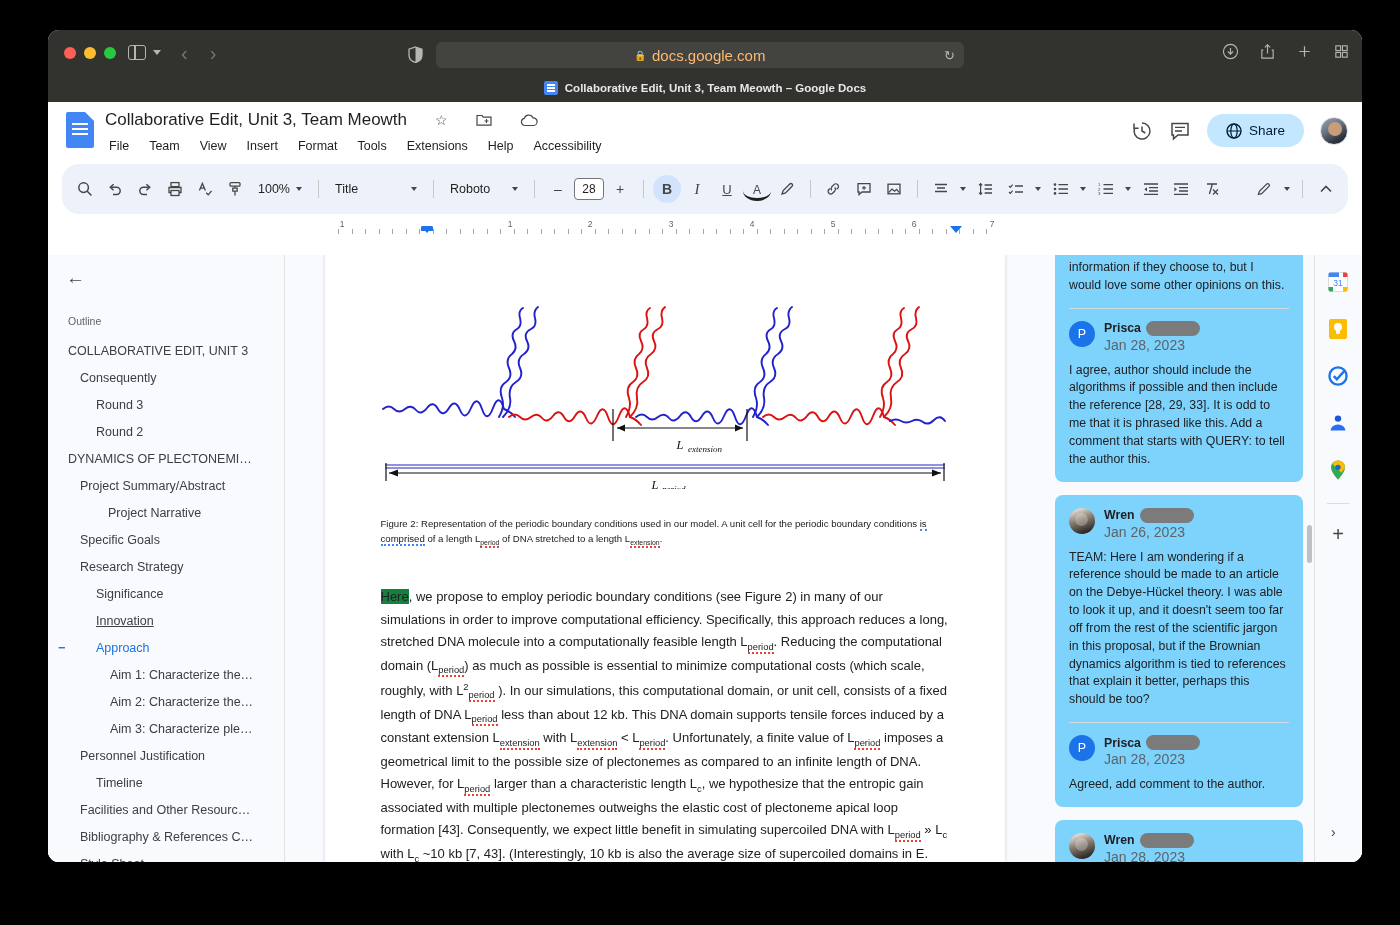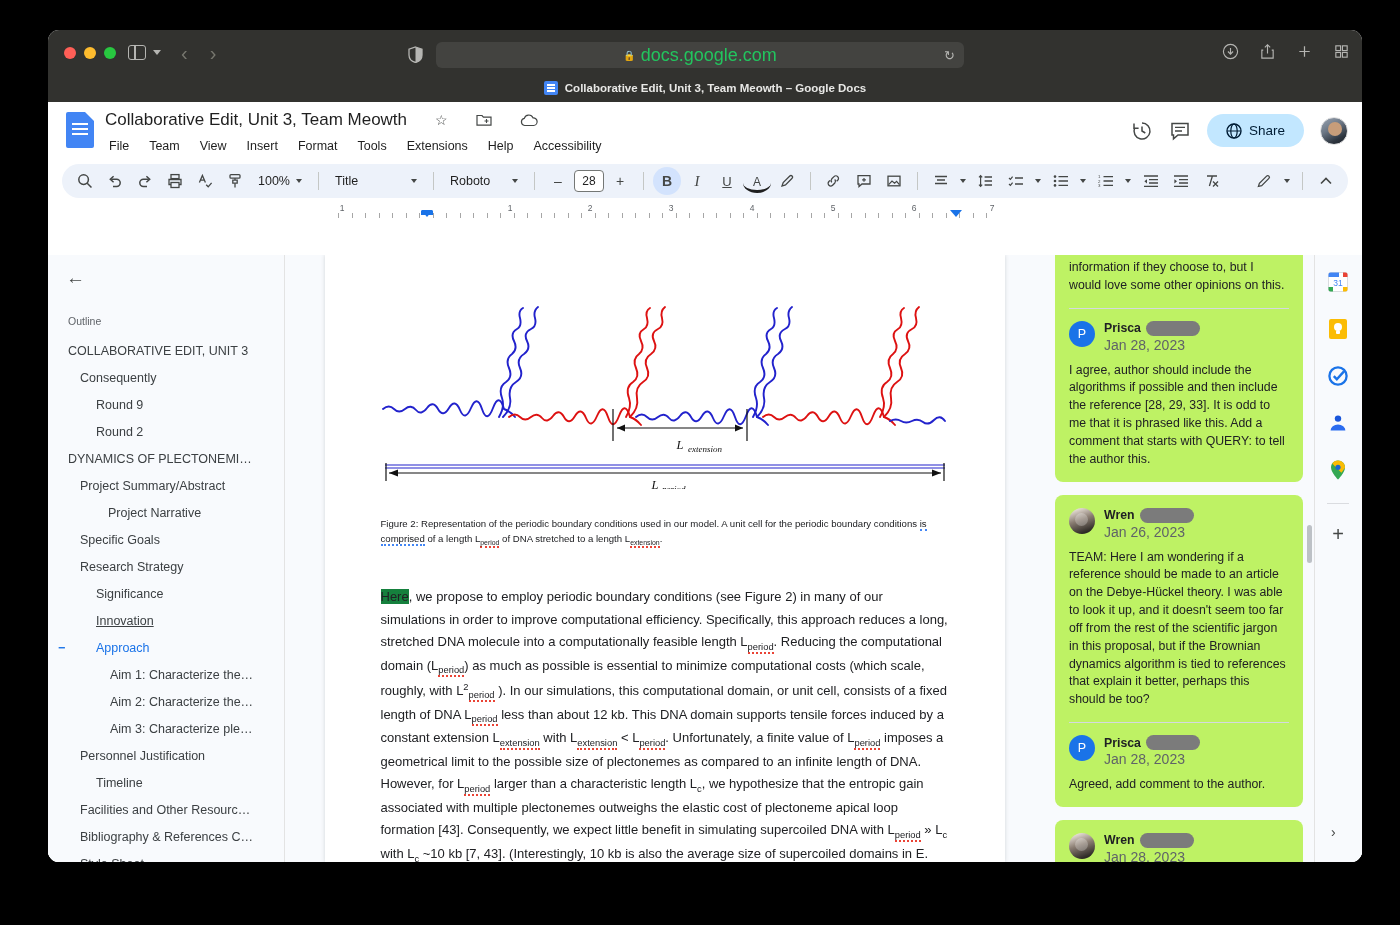--- a/index.html
+++ b/index.html
@@ -38,21 +38,21 @@
   .sb-icon:after { content:''; position:absolute; left:5px; top:-1px; bottom:-1px; width:1.6px; background:#b5b5b2; }
   .chev-dn { width:0;height:0;border-left:4px solid transparent;border-right:4px solid transparent;border-top:5px solid #b5b5b2; }
   .navbtns { position: absolute; left: 133px; top: 14px; display: flex; gap: 22px; color: #77776f; font-size: 20px; line-height: 18px; }
   .shield { position: absolute; left: 360px; top: 16px; width: 15px; height: 17px; }
   .urlbar {
     position: absolute; left: 388px; top: 12px; width: 528px; height: 26px;
     background: #434340; border-radius: 6px;
     display: flex; align-items: center; justify-content: center; gap: 5px;
   }
   .urlbar .lock { font-size: 10px; color: #d8d8d5; }
-  .urlbar .u { color: #22c55e; font-size: 18px; }
+  .urlbar .u { color: #fdba74; font-size: 15px; }
   .reload { position: absolute; right: 9px; top: 6px; color:#b5b5b2; font-size: 13px; }
   .chrome-right { position: absolute; right: 12px; top: 13px; display: flex; gap: 20px; align-items: center; color: #b5b5b2; }
   .ci { width: 17px; height: 17px; }
   .tabstrip {
     position: absolute; left: 0; right: 0; top: 44px; height: 28px;
     display: flex; align-items: center; justify-content: center; gap: 7px;
   }
   .tab-favicon {
     width: 14px; height: 14px; background: #4285f4; border-radius: 2px;
     position: relative;
@@ -97,21 +97,21 @@
     border: 1.5px solid #e0e0e0;
     position: relative; overflow: hidden;
   }
   .avatar:after {
     content:''; position:absolute; left:7px; top:4px; width:14px; height:14px;
     border-radius:50%; background:#c79d7a;
   }
 
   
   .toolbar {
-    margin: 0 14px; height: 34px; background: #edf2fa; border-radius: 17px;
+    margin: 0 14px; height: 50px; background: #edf2fa; border-radius: 17px;
     display: flex; align-items: center; padding: 0 9px; gap: 2px; position: relative;
   }
   .tb { width: 28px; height: 28px; display: flex; align-items: center; justify-content: center;
         border-radius: 50%; color: #444746; font-size: 14px; cursor: pointer; }
   .tb svg { display:block; }
   .tb-sep { width: 1px; height: 18px; background: #c4c7c5; margin: 0 7px; }
   .tb-drop { display: flex; align-items: center; gap: 6px; padding: 0 7px; height: 26px;
              border-radius: 4px; font-size: 12.5px; color: #1f1f1f; cursor: pointer; }
   .caret { width:0;height:0;border-left:3.5px solid transparent;border-right:3.5px solid transparent;border-top:4.5px solid #444746; }
   .fsz-box { width: 30px; height: 22px; border: 1px solid #747775; border-radius: 4px;
@@ -154,21 +154,21 @@
   .caption .sq-b { border-bottom: 2px dotted #4285f4; }
   .caption .sq-r { border-bottom: 2px dotted #ea4335; }
   .para { font-size: 13px; color: #202124; line-height: 1.72; margin-top: 38px; text-align: left; }
   .hl { background: #15803d; }
   .sqr { border-bottom: 2px dotted #ea4335; }
   sub { font-size: 0.72em; }
   sup { font-size: 0.72em; }
 
   
   .comments { width: 270px; background: #f8fafd; padding: 0; position: relative; overflow: hidden; }
-  .ccard { background: #bef264; border-radius: 8px; margin: 0 11px 13px 11px; padding: 13px 14px; }
+  .ccard { background: #7dd3fc; border-radius: 8px; margin: 0 11px 13px 11px; padding: 13px 14px; }
   .ccard.top { border-radius: 0 0 8px 8px; margin-top: 0; padding-top: 4px; }
   .ctext { font-size: 12.3px; color: #202124; line-height: 1.45; }
   .cdiv { height: 1px; background: #d4d9e0; margin: 13px 0 12px 0; }
   .chead { display: flex; align-items: flex-start; gap: 9px; margin-bottom: 9px; }
   .cav { width: 26px; height: 26px; border-radius: 50%; flex: none; display:flex; align-items:center; justify-content:center;
          color:#fff; font-size: 12.5px; }
   .cav.p { background: #1a73e8; }
   .cav.w { background: #5a5a5a; overflow:hidden; position:relative;
            background-image: linear-gradient(160deg,#e8e0d8 10%, #8a7d72 45%, #2e2a26 85%); }
   .cav.w:after { content:''; position:absolute; left:6px; top:5px; width:13px; height:13px; border-radius:50%;
@@ -518,21 +518,21 @@
     </div>
 
     <div class="body-split">
 
       <div class="outline">
         <div class="outline-back">←</div>
         <div class="outline-title">Outline</div>
         <div id="outline-list">
             <div class="ol-item lvl0" style="font-size: 12.5px; position: relative;"><span>COLLABORATIVE EDIT, UNIT 3</span></div>
             <div class="ol-item lvl1" style="position: relative;"><span>Consequently</span></div>
-            <div class="ol-item lvl2" style="position: relative;"><span>Round 9</span></div>
+            <div class="ol-item lvl2" style="position: relative;"><span>Round 3</span></div>
             <div class="ol-item lvl2" style="position: relative;"><span>Round 2</span></div>
             <div class="ol-item lvl0" style="font-size: 12.5px; position: relative;"><span>DYNAMICS OF PLECTONEMI…</span></div>
             <div class="ol-item lvl1" style="position: relative;"><span>Project Summary/Abstract</span></div>
             <div class="ol-item lvl1" style="position: relative; margin-left: 28px;"><span>Project Narrative</span></div>
             <div class="ol-item lvl1" style="position: relative;"><span>Specific Goals</span></div>
             <div class="ol-item lvl1" style="position: relative;"><span>Research Strategy</span></div>
             <div class="ol-item lvl2" style="position: relative;"><span>Significance</span></div>
             <div class="ol-item lvl2" style="position: relative; text-decoration: underline;"><span>Innovation</span></div>
             <div class="ol-item lvl2 sel" style="position: relative;"><span class="ol-minus">−</span><span>Approach</span></div>
             <div class="ol-item lvl3" style="padding-left: 62px; position: relative;"><span>Aim 1: Characterize the…</span></div>

